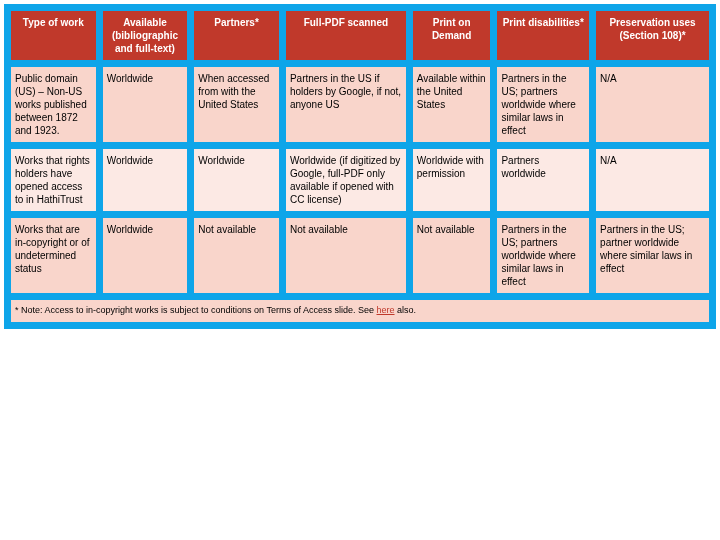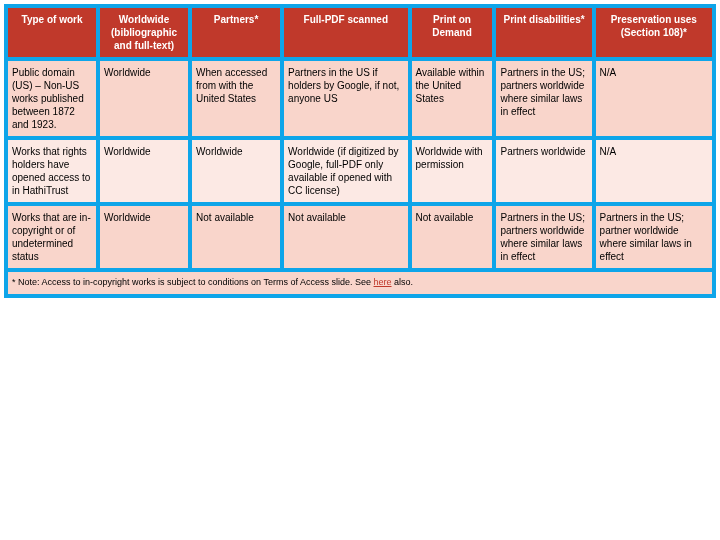--- a/index.html
+++ b/index.html
@@ -14,21 +14,21 @@
     .table-container {
       width: 720px;
       padding: 4px;
     }
     table {
       width: 100%;
       border-collapse: collapse;
       table-layout: fixed;
     }
     th, td {
-      border: 4px solid #0ea5e9;
+      border: 7px solid #0ea5e9;
       padding: 5px 4px;
       vertical-align: top;
       line-height: 1.3;
     }
     th {
       background-color: #c0392b;
       color: #fff;
       font-weight: bold;
       font-size: 10px;
     }
@@ -64,21 +64,21 @@
         <col>
         <col>
         <col>
         <col>
         <col>
         <col>
     </colgroup>
     <thead>
       <tr>
         <th>Type of work</th>
-        <th>Worldwide (bibliographic and full-text)</th>
+        <th>Available (bibliographic and full-text)</th>
         <th>Partners*</th>
         <th>Full-PDF scanned</th>
         <th>Print on Demand</th>
         <th>Print disabilities*</th>
         <th>Preservation uses (Section 108)*</th>
       </tr>
     </thead>
     <tbody>
       <tr>
         <td>Public domain (US) – Non-US works published between 1872 and 1923.</td>

